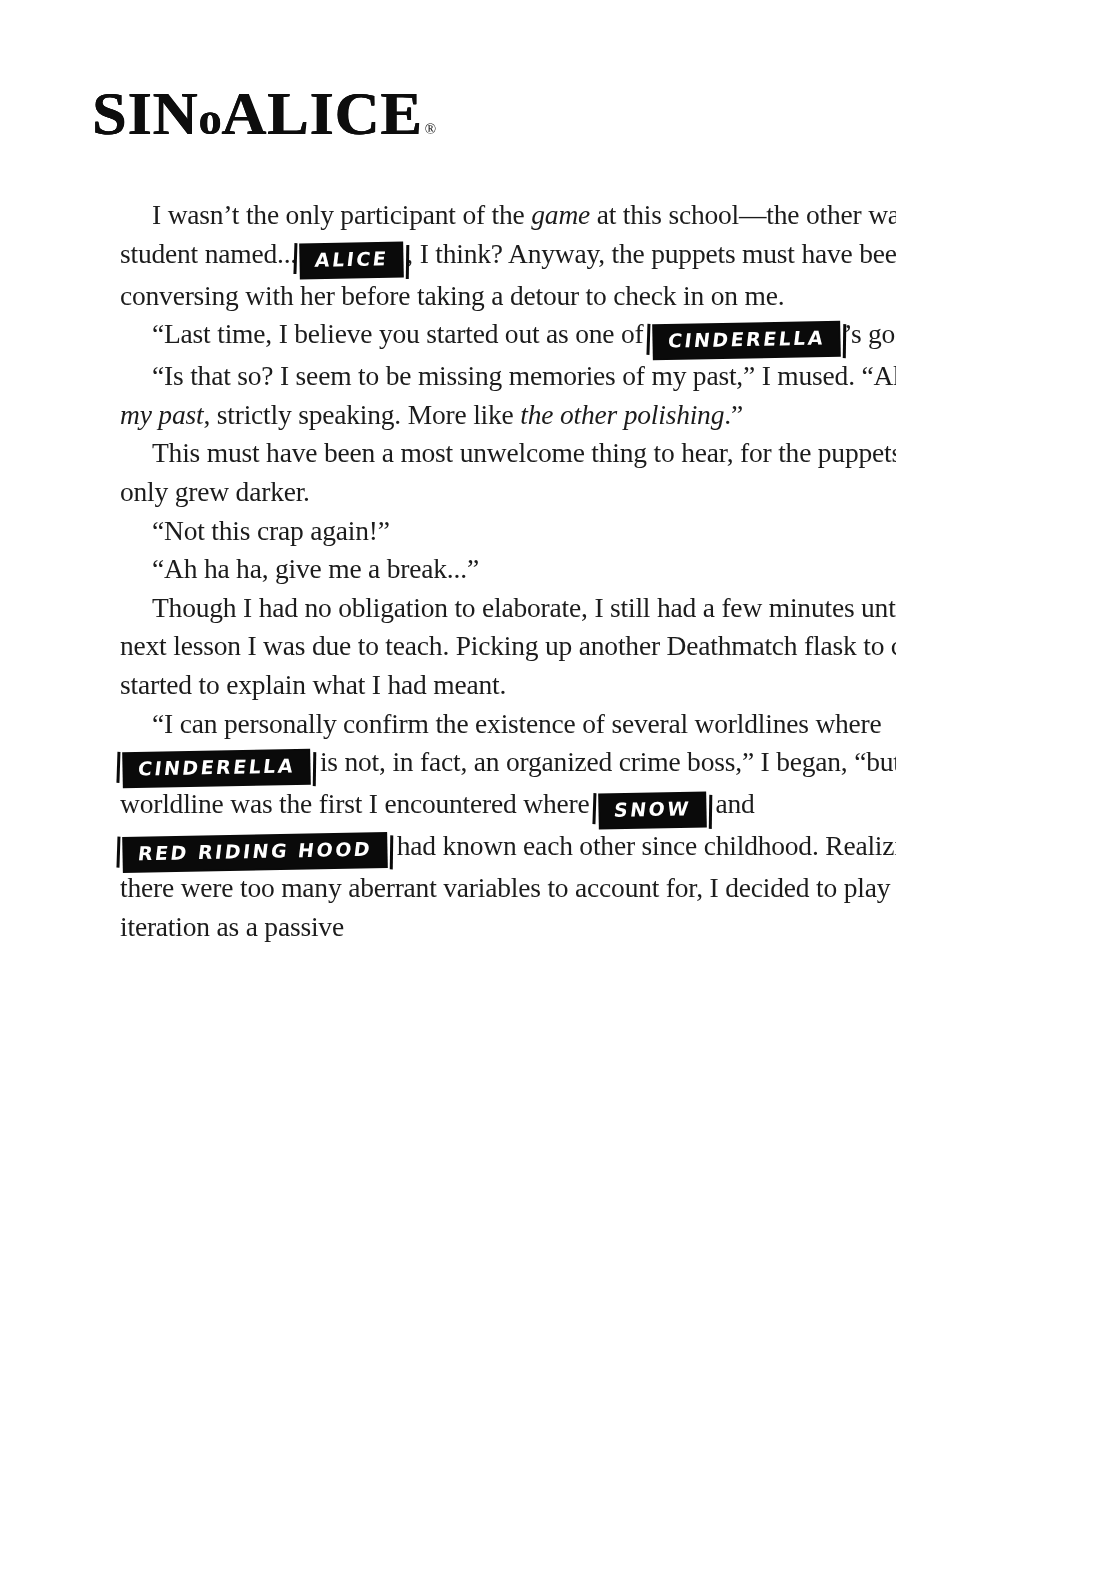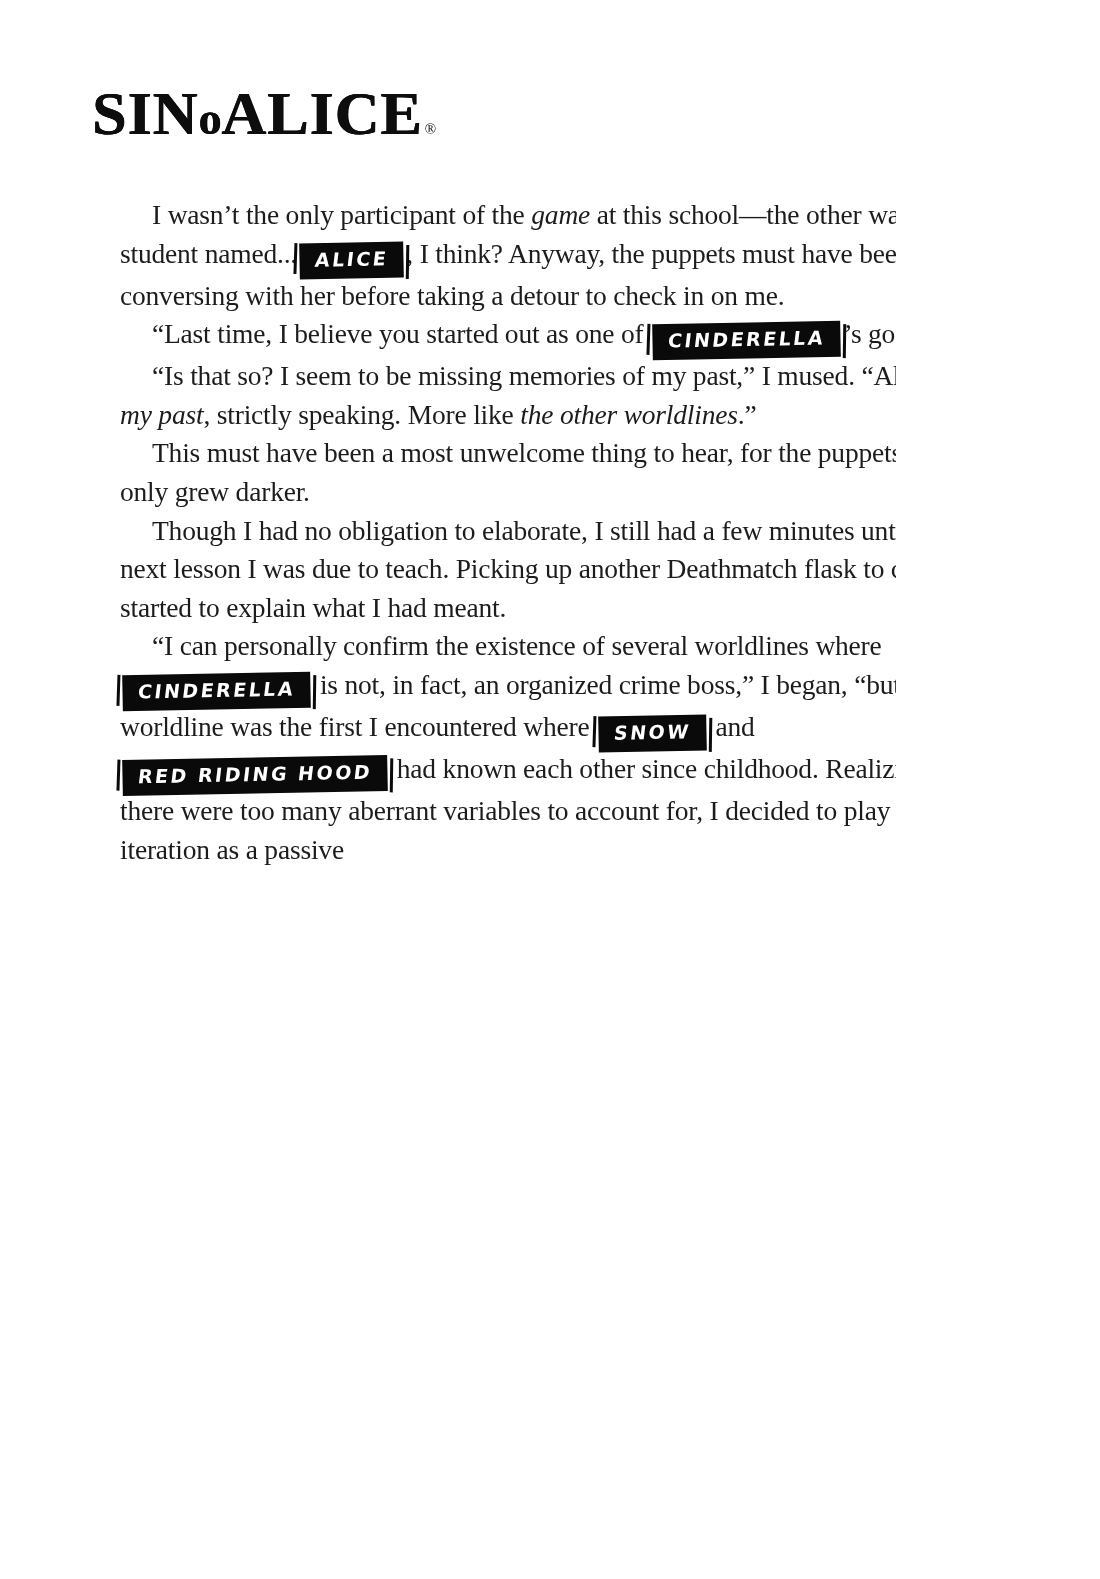--- a/index.html
+++ b/index.html
@@ -104,19 +104,21 @@
 </head>
 <body>
 
 <div class="page">
 
   <div class="logo"><span>SIN</span><span class="small-o">o</span><span>ALICE</span><span class="reg-mark">®</span></div>
 
   <div class="text-column">
       <p class="para">I wasn’t the only participant of the <em>game</em> at this school—the other was a student named...<span class="name-tag"><span class="tag-text">ALICE</span></span>, I think? Anyway, the puppets must have been conversing with her before taking a detour to check in on me.</p>
       <p class="para">“Last time, I believe you started out as one of <span class="name-tag"><span class="tag-text">CINDERELLA</span></span>’s goons.”</p>
-      <p class="para">“Is that so? I seem to be missing memories of my past,” I mused. “Ah, not <em>my past</em>, strictly speaking. More like <em>the other worldlines</em>.”</p>
+      <p class="para">“Is that so? I seem to be missing memories of my past,” I mused. “Ah, not <em>my past</em>, strictly speaking. More like <em>the other polishing</em>.”</p>
       <p class="para">This must have been a most unwelcome thing to hear, for the puppets’ mood only grew darker.</p>
+      <p class="para">“Not this crap again!”</p>
+      <p class="para">“Ah ha ha, give me a break...”</p>
       <p class="para">Though I had no obligation to elaborate, I still had a few minutes until the next lesson I was due to teach. Picking up another Deathmatch flask to clean, I started to explain what I had meant.</p>
       <p class="para">“I can personally confirm the existence of several worldlines where <span class="name-tag"><span class="tag-text">CINDERELLA</span></span> is not, in fact, an organized crime boss,” I began, “but the last worldline was the first I encountered where <span class="name-tag"><span class="tag-text">SNOW</span></span> and <span class="name-tag"><span class="tag-text">RED RIDING HOOD</span></span> had known each other since childhood. Realizing there were too many aberrant variables to account for, I decided to play out that iteration as a passive</p>
     </div>
 
 </div>
 
 </body></html>

